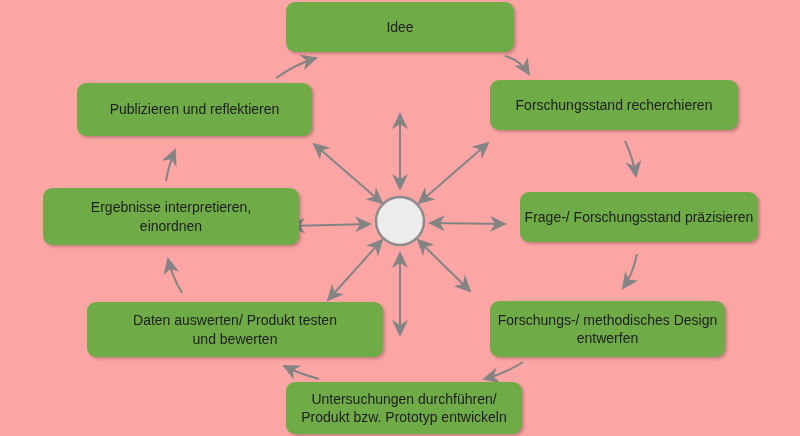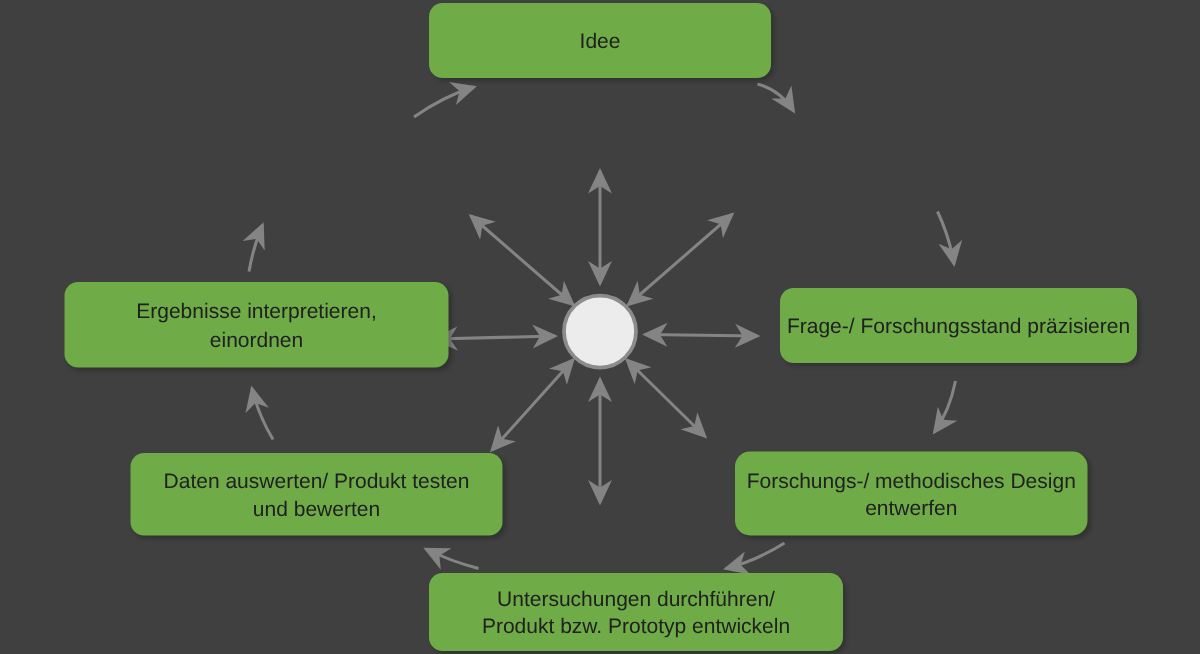--- a/index.html
+++ b/index.html
@@ -5,21 +5,21 @@
   html, body {
     margin: 0;
     padding: 0;
     background: #ffffff;
     font-family: "Liberation Sans", sans-serif;
   }
   .stage {
     position: relative;
     width: 800px;
     height: 436px;
-    background: #404040;
+    background: #fca5a5;
     overflow: hidden;
   }
   .arrow-layer {
     position: absolute;
     left: 0;
     top: 0;
     width: 800px;
     height: 436px;
   }
   .node {
@@ -34,23 +34,23 @@
     align-items: center;
     justify-content: center;
     text-align: center;
     white-space: pre-line;
     padding: 2px 4px;
     box-shadow: 2px 2px 3px rgba(0,0,0,0.22);
   }
   .node-idee           { left: 286px; top: 2px;   width: 228px; height: 50px; }
   .node-forschungsstand{ left: 490px; top: 80px;  width: 248px; height: 50px; }
   .node-frage          { left: 520px; top: 192px; width: 238px; height: 50px; }
-  .node-design         { left: 490px; top: 301px; width: 235px; height: 56px; border-radius: 10px; }
-  .node-untersuchungen { left: 286px; top: 382px; width: 276px; height: 52px; }
-  .node-daten          { left: 87px;  top: 302px; width: 248px; height: 55px; }
+  .node-design         { left: 490px; top: 301px; width: 235px; height: 56px; }
+  .node-untersuchungen { left: 286px; top: 382px; width: 236px; height: 52px; }
+  .node-daten          { left: 87px;  top: 302px; width: 296px; height: 55px; }
   .node-ergebnisse     { left: 43px;  top: 188px; width: 256px; height: 57px; }
   .node-publizieren    { left: 77px;  top: 83px;  width: 235px; height: 53px; }
   .conn {
     stroke: #848484;
     stroke-width: 2;
     fill: none;
   }
 </style>
 </head>
 <body>
@@ -85,20 +85,23 @@
     <path class="conn" d="M166,181 Q169,164 175,150" marker-end="url(#mEnd)"></path>
     <path class="conn" d="M276,78 Q296,64 316,58" marker-end="url(#mEnd)"></path>
 
     <circle cx="400" cy="221" r="24" fill="#ECECEC" stroke="#8C8C8C" stroke-width="2.5"></circle>
   </svg>
 
   <div class="node node-idee">
     <span>Idee</span>
   </div>
 
+  <div class="node node-forschungsstand">
+    <span>Forschungsstand recherchieren</span>
+  </div>
 
   <div class="node node-frage">
     <span>Frage-/ Forschungsstand präzisieren</span>
   </div>
 
   <div class="node node-design">
     <span>Forschungs-/ methodisches Design
 entwerfen</span>
   </div>
 
@@ -110,14 +113,17 @@
   <div class="node node-daten">
     <span>Daten auswerten/ Produkt testen
 und bewerten</span>
   </div>
 
   <div class="node node-ergebnisse">
     <span>Ergebnisse interpretieren,
 einordnen</span>
   </div>
 
+  <div class="node node-publizieren">
+    <span>Publizieren und reflektieren</span>
+  </div>
 
 </div>
 
 </body></html>

